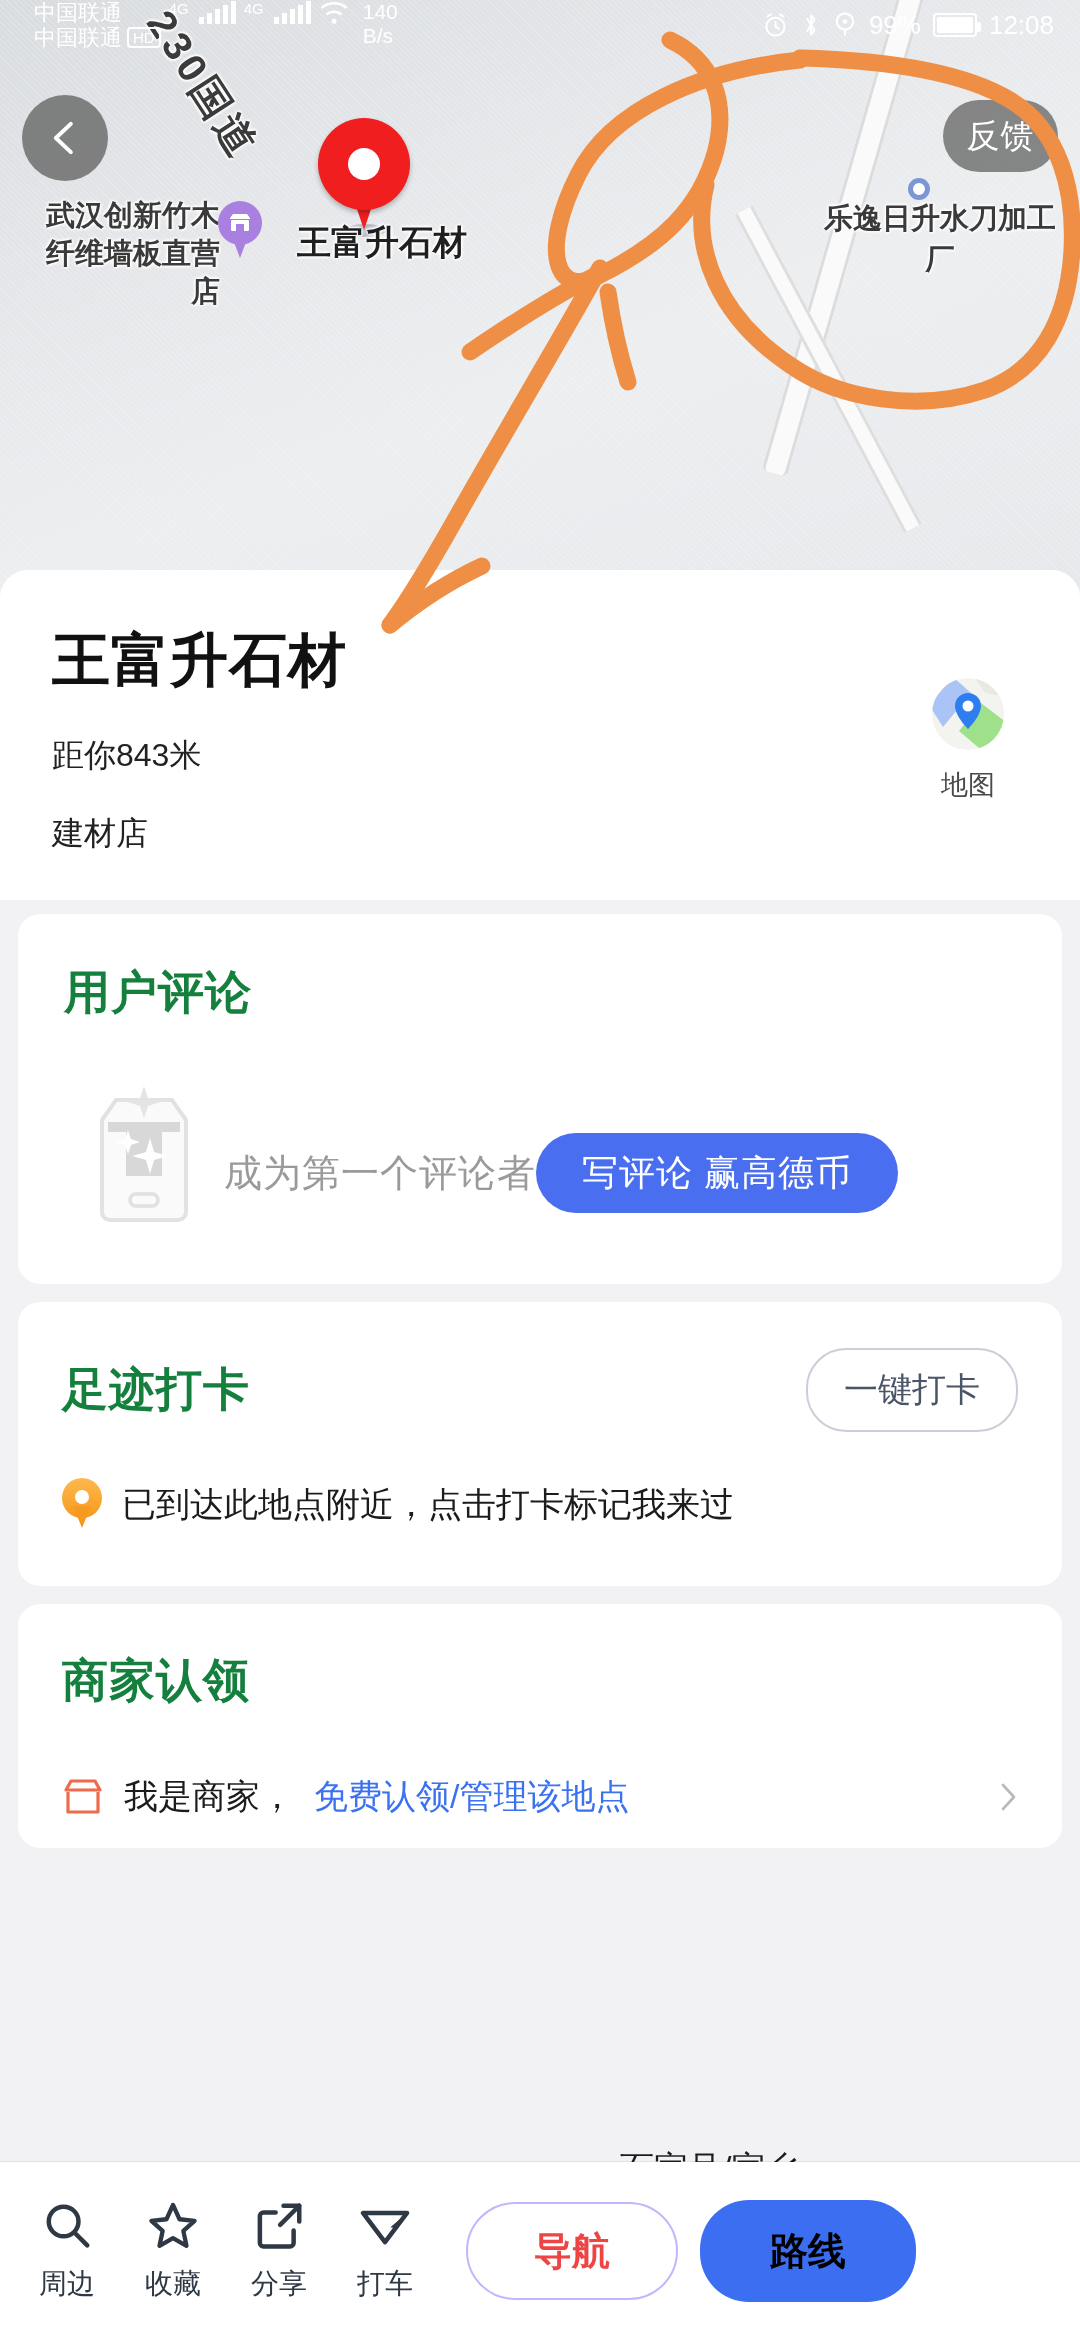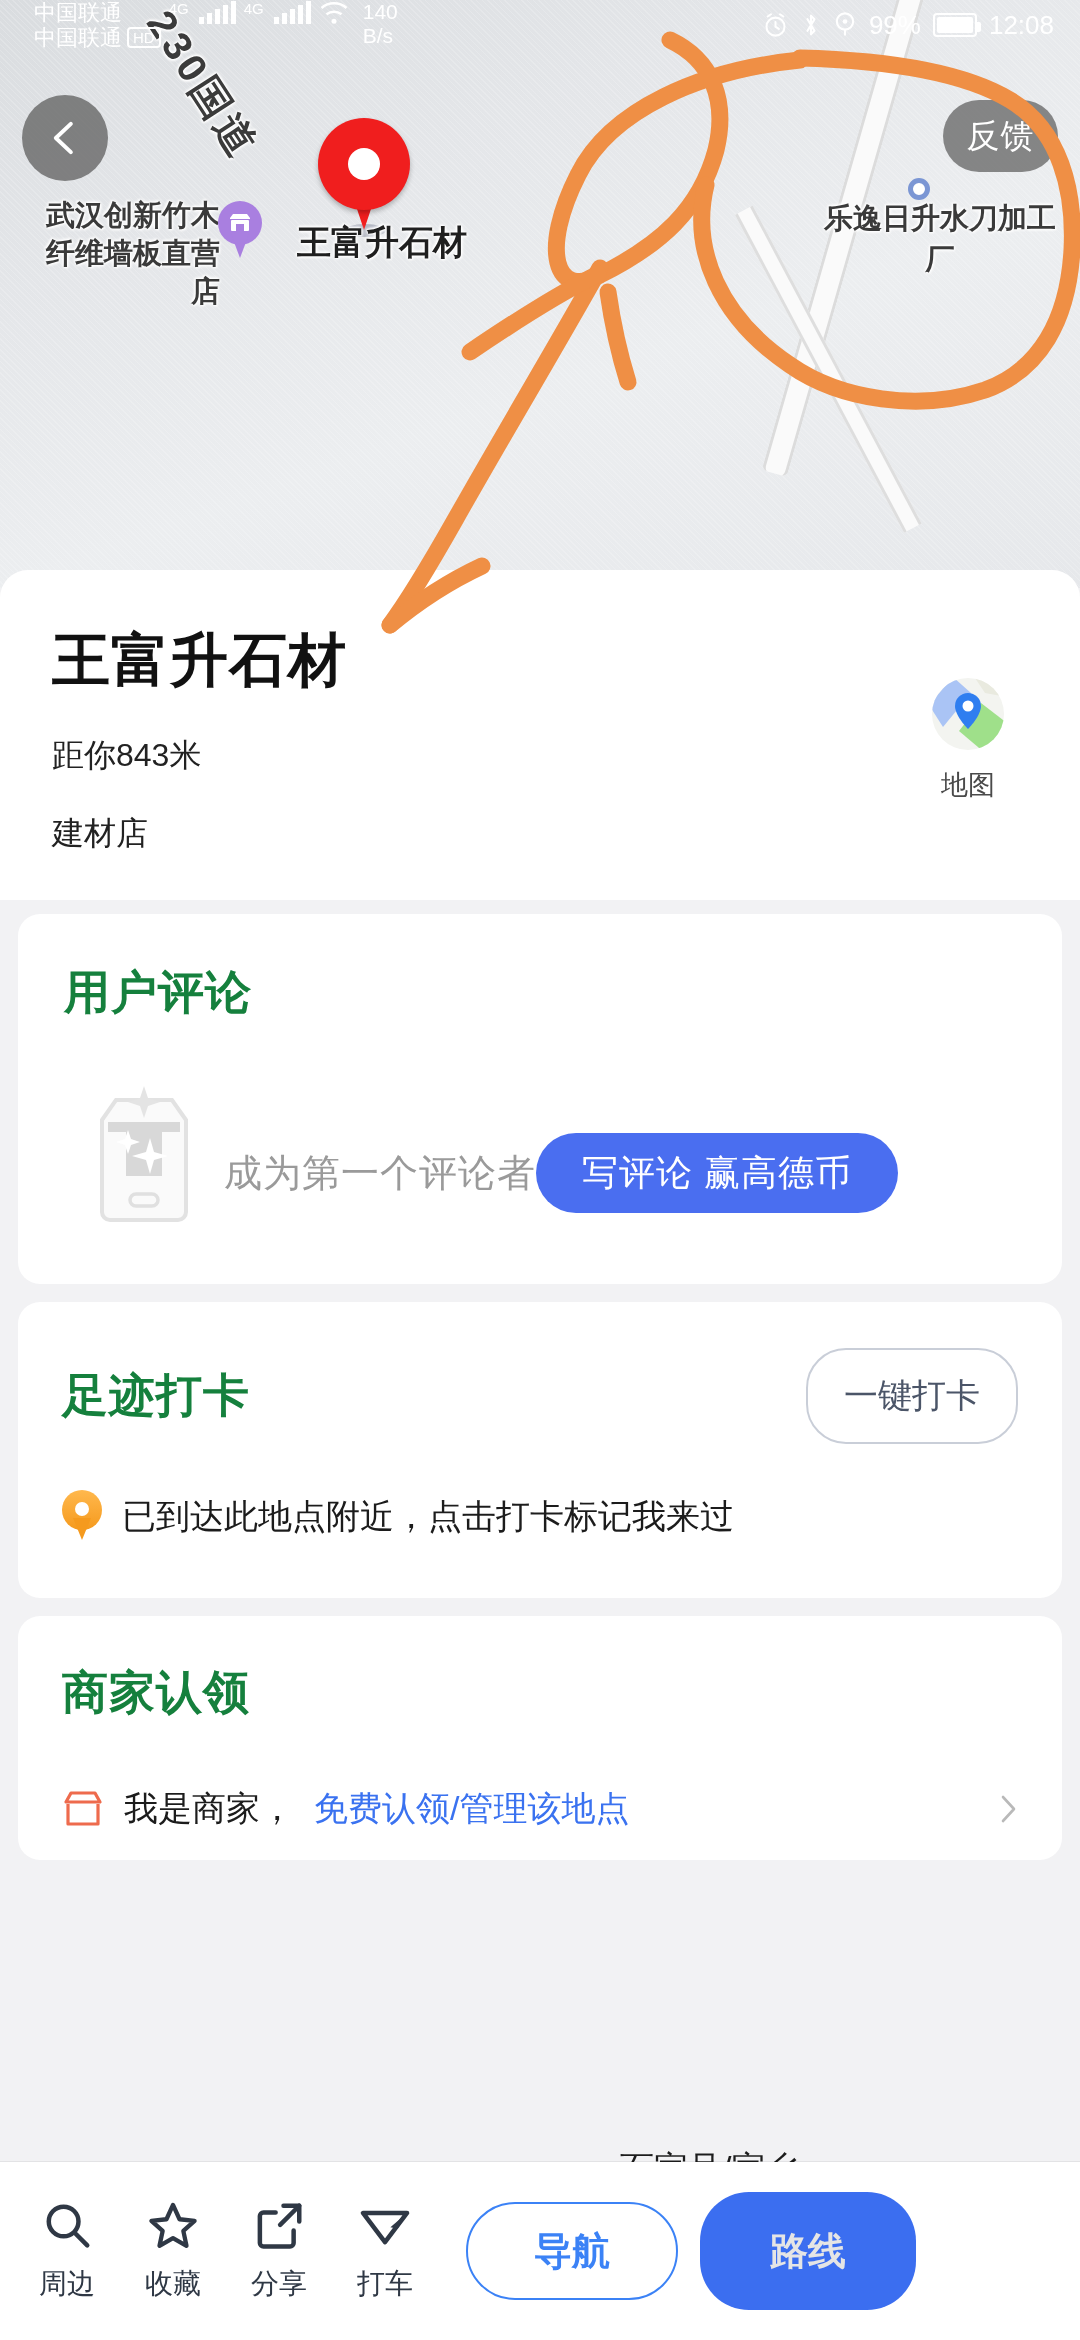--- a/index.html
+++ b/index.html
@@ -175,21 +175,21 @@
     font-family:"Liberation Sans","DejaVu Sans",sans-serif;
     display:flex; align-items:center; justify-content:center;
   }
 
   
   #checkin-card { padding:46px 44px 54px; }
   .card-head { display:flex; align-items:center; justify-content:space-between; }
   #checkin-btn {
     border:2px solid #c9ced8; border-radius:40px;
     background:#fff; color:#4b5568; font-size:34px;
-    height:96px; padding:0 36px;
+    height:84px; padding:0 36px;
     font-family:"Liberation Sans","DejaVu Sans",sans-serif;
     display:flex; align-items:center; justify-content:center;
   }
   #checkin-row { display:flex; align-items:center; gap:20px; margin-top:46px; }
   #checkin-text { font-size:34px; color:#1c1c1c; }
   .pin-small { width:40px; height:54px; position:relative; flex:none; }
   .pin-small .h { position:absolute; left:0; top:0; width:40px; height:40px; border-radius:50%;
     background:linear-gradient(180deg,#ffb84d,#f59a1e); }
   .pin-small .t { position:absolute; left:11px; top:28px; width:18px; height:22px;
     background:#f59a1e; clip-path:polygon(0 0,100% 0,50% 100%); }
@@ -213,28 +213,28 @@
     padding:0 22px 0 14px; gap:0; z-index:20;
     box-shadow:0 -1px 0 rgba(0,0,0,.06);
   }
   .nav-item {
     width:106px; display:flex; flex-direction:column; align-items:center; gap:12px;
   }
   .nav-item .lbl { font-size:28px; color:#2f3845; }
   .nav-item svg { width:54px; height:54px; }
   #nav-btn {
     margin-left:28px; width:212px; height:98px; border-radius:49px;
-    border:2px solid #3b82f6; background:#fff; color:#3b82f6;
+    border:2px solid #c4b5fd; background:#fff; color:#ef4444;
     font-size:38px; font-weight:700;
     font-family:"Liberation Sans","DejaVu Sans",sans-serif;
     display:flex; align-items:center; justify-content:center;
   }
   #route-btn {
-    margin-left:22px; width:216px; height:118px; border-radius:49px;
-    border:none; background:#3b6ef0; color:#e5e5e5;
+    margin-left:22px; width:216px; height:102px; border-radius:49px;
+    border:none; background:#3b6ef0; color:#000000;
     font-size:38px; font-weight:700;
     font-family:"Liberation Sans","DejaVu Sans",sans-serif;
     display:flex; align-items:center; justify-content:center;
   }
 
   
   #behind-text {
     position:absolute; left:620px; bottom:148px; font-size:34px;
     color:#1c1c1c; z-index:19; white-space:nowrap;
   }

